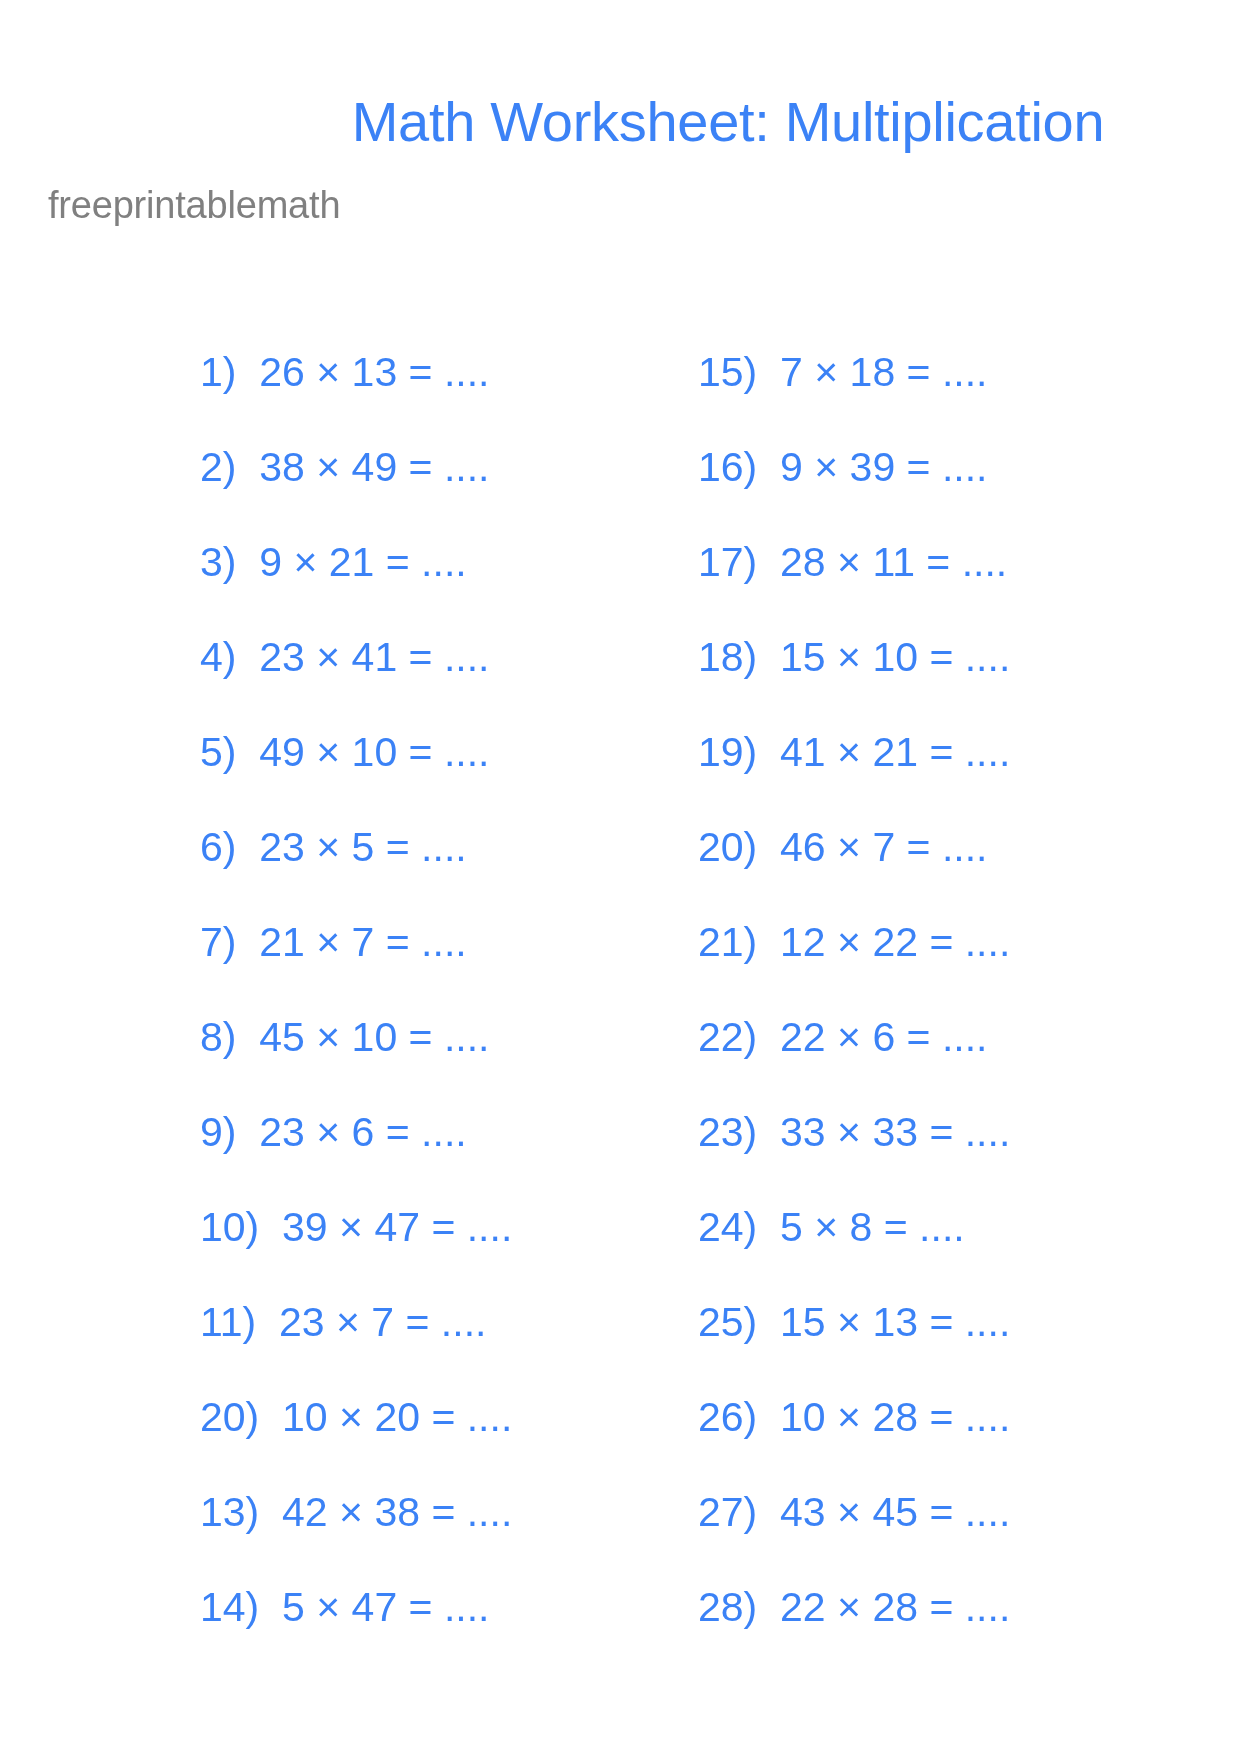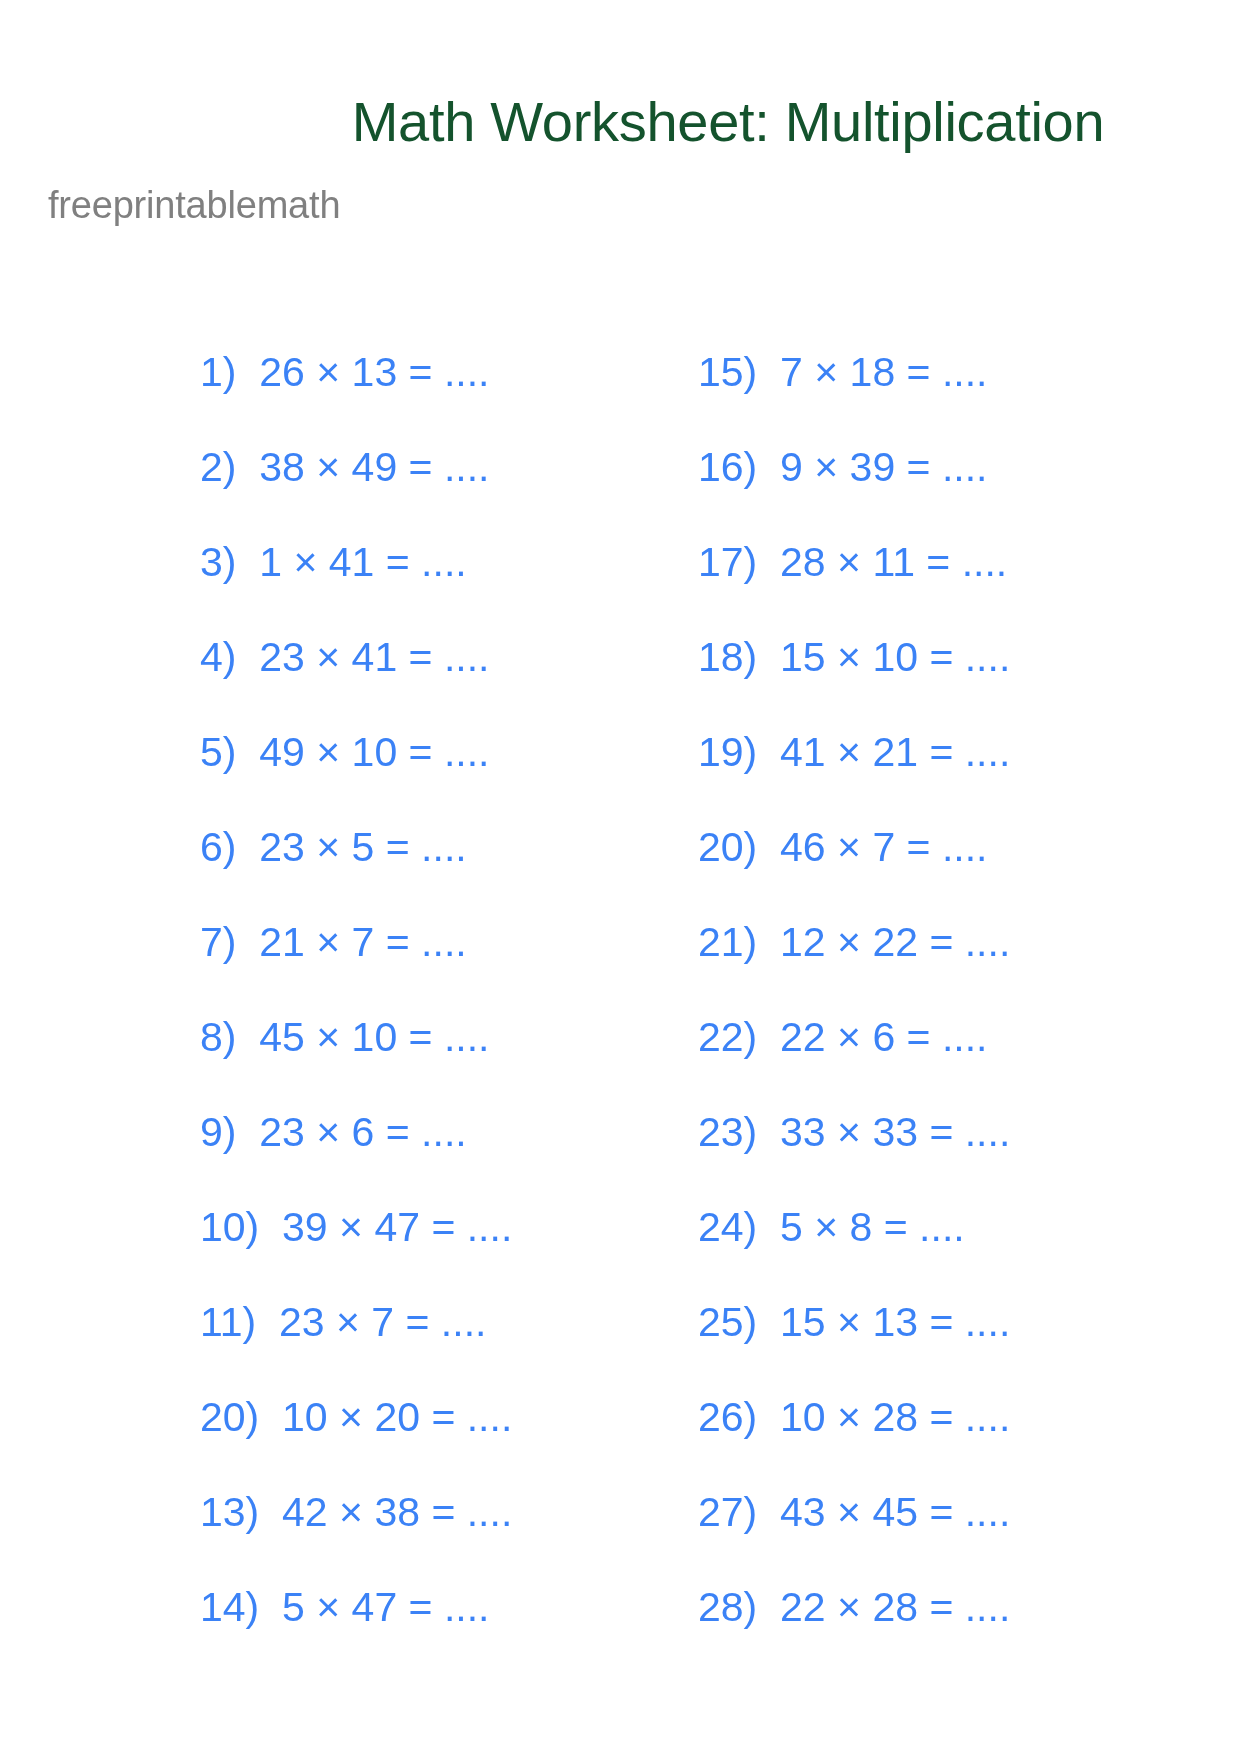--- a/index.html
+++ b/index.html
@@ -18,21 +18,21 @@
     .title {
       position: absolute;
       left: 0;
       width: 1240px;
       top: 88px;
       text-align: center;
       padding-left: 216px;
       box-sizing: border-box;
       font-size: 56px;
       line-height: 68px;
-      color: #14532d;
+      color: #3b82f6;
       letter-spacing: -0.3px;
     }
     .subtitle {
       position: absolute;
       left: 0;
       width: 1240px;
       top: 182px;
       text-align: left;
       padding-left: 48px;
       box-sizing: border-box;
@@ -60,21 +60,21 @@
 </head>
 <body>
 
 <div>
   <div class="title">Math Worksheet: Multiplication</div>
   <div class="subtitle">freeprintablemath</div>
 
   <div class="column left">
     <div class="problem"><span class="num">1)</span>  <span class="expr">26 × 13 = ....</span></div>
     <div class="problem"><span class="num">2)</span>  <span class="expr">38 × 49 = ....</span></div>
-    <div class="problem"><span class="num">3)</span>  <span class="expr">1 × 41 = ....</span></div>
+    <div class="problem"><span class="num">3)</span>  <span class="expr">9 × 21 = ....</span></div>
     <div class="problem"><span class="num">4)</span>  <span class="expr">23 × 41 = ....</span></div>
     <div class="problem"><span class="num">5)</span>  <span class="expr">49 × 10 = ....</span></div>
     <div class="problem"><span class="num">6)</span>  <span class="expr">23 × 5 = ....</span></div>
     <div class="problem"><span class="num">7)</span>  <span class="expr">21 × 7 = ....</span></div>
     <div class="problem"><span class="num">8)</span>  <span class="expr">45 × 10 = ....</span></div>
     <div class="problem"><span class="num">9)</span>  <span class="expr">23 × 6 = ....</span></div>
     <div class="problem"><span class="num">10)</span>  <span class="expr">39 × 47 = ....</span></div>
     <div class="problem"><span class="num">11)</span>  <span class="expr">23 × 7 = ....</span></div>
     <div class="problem"><span class="num">20)</span>  <span class="expr">10 × 20 = ....</span></div>
     <div class="problem"><span class="num">13)</span>  <span class="expr">42 × 38 = ....</span></div>

